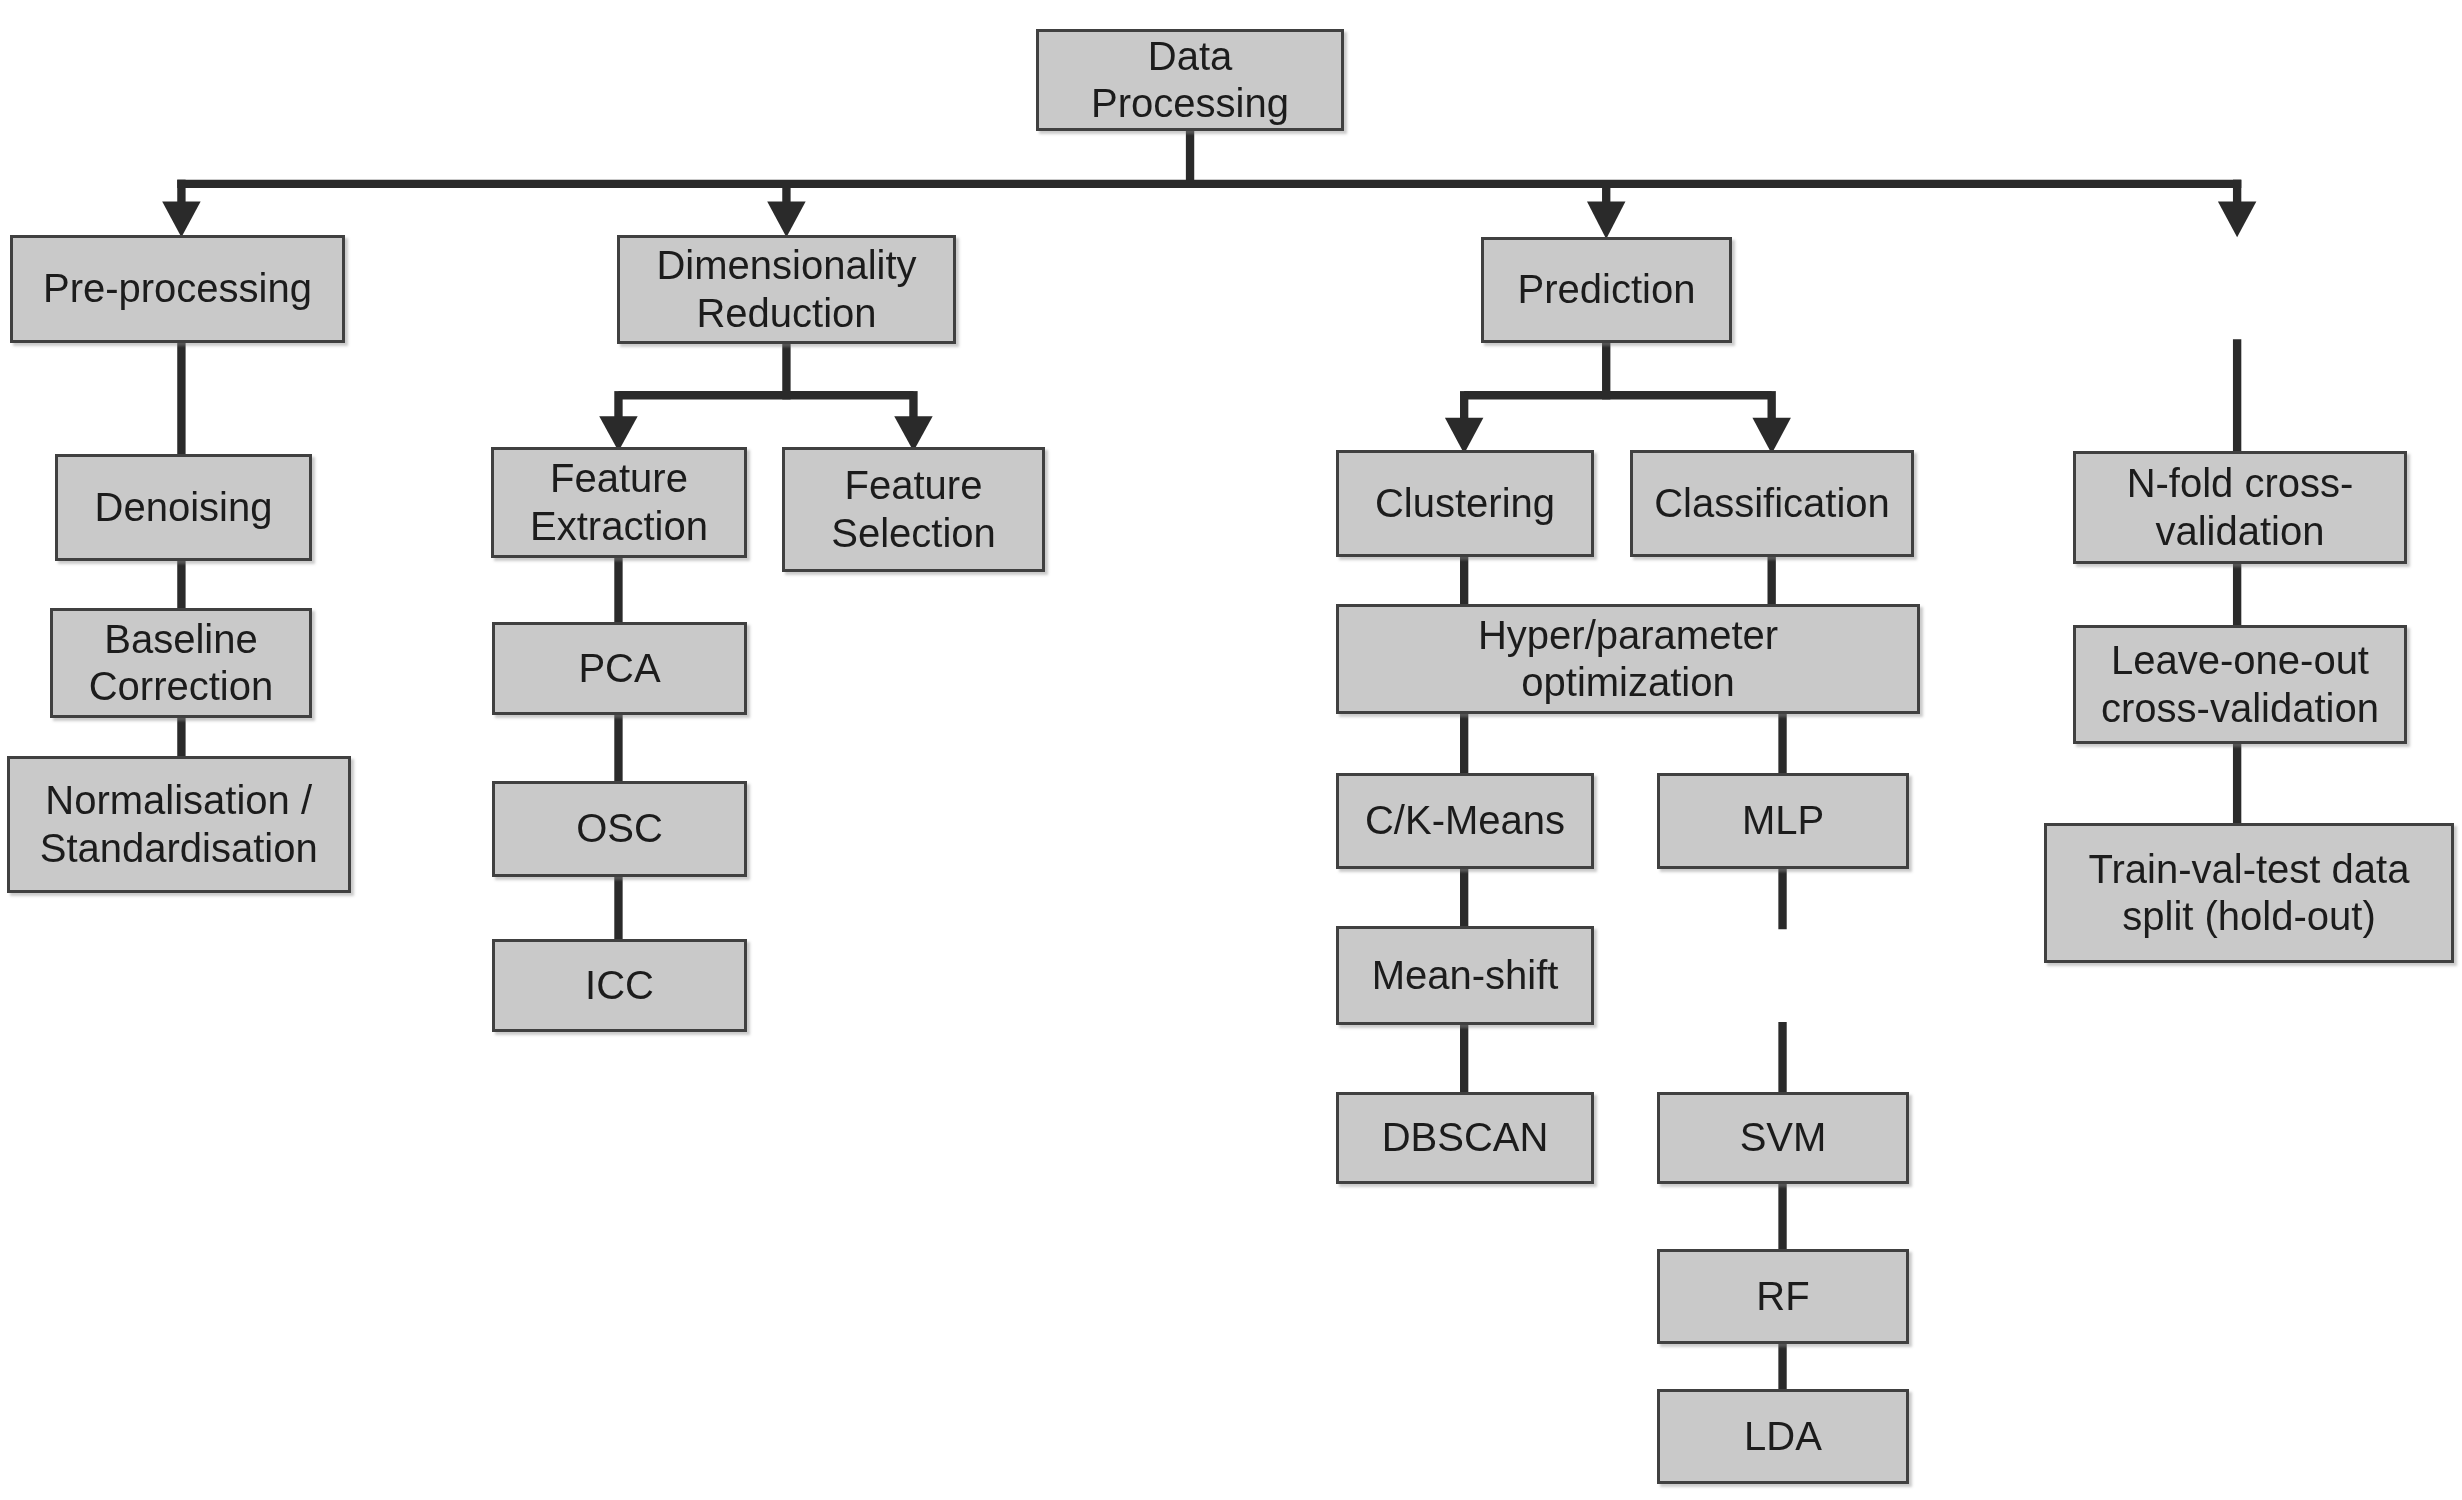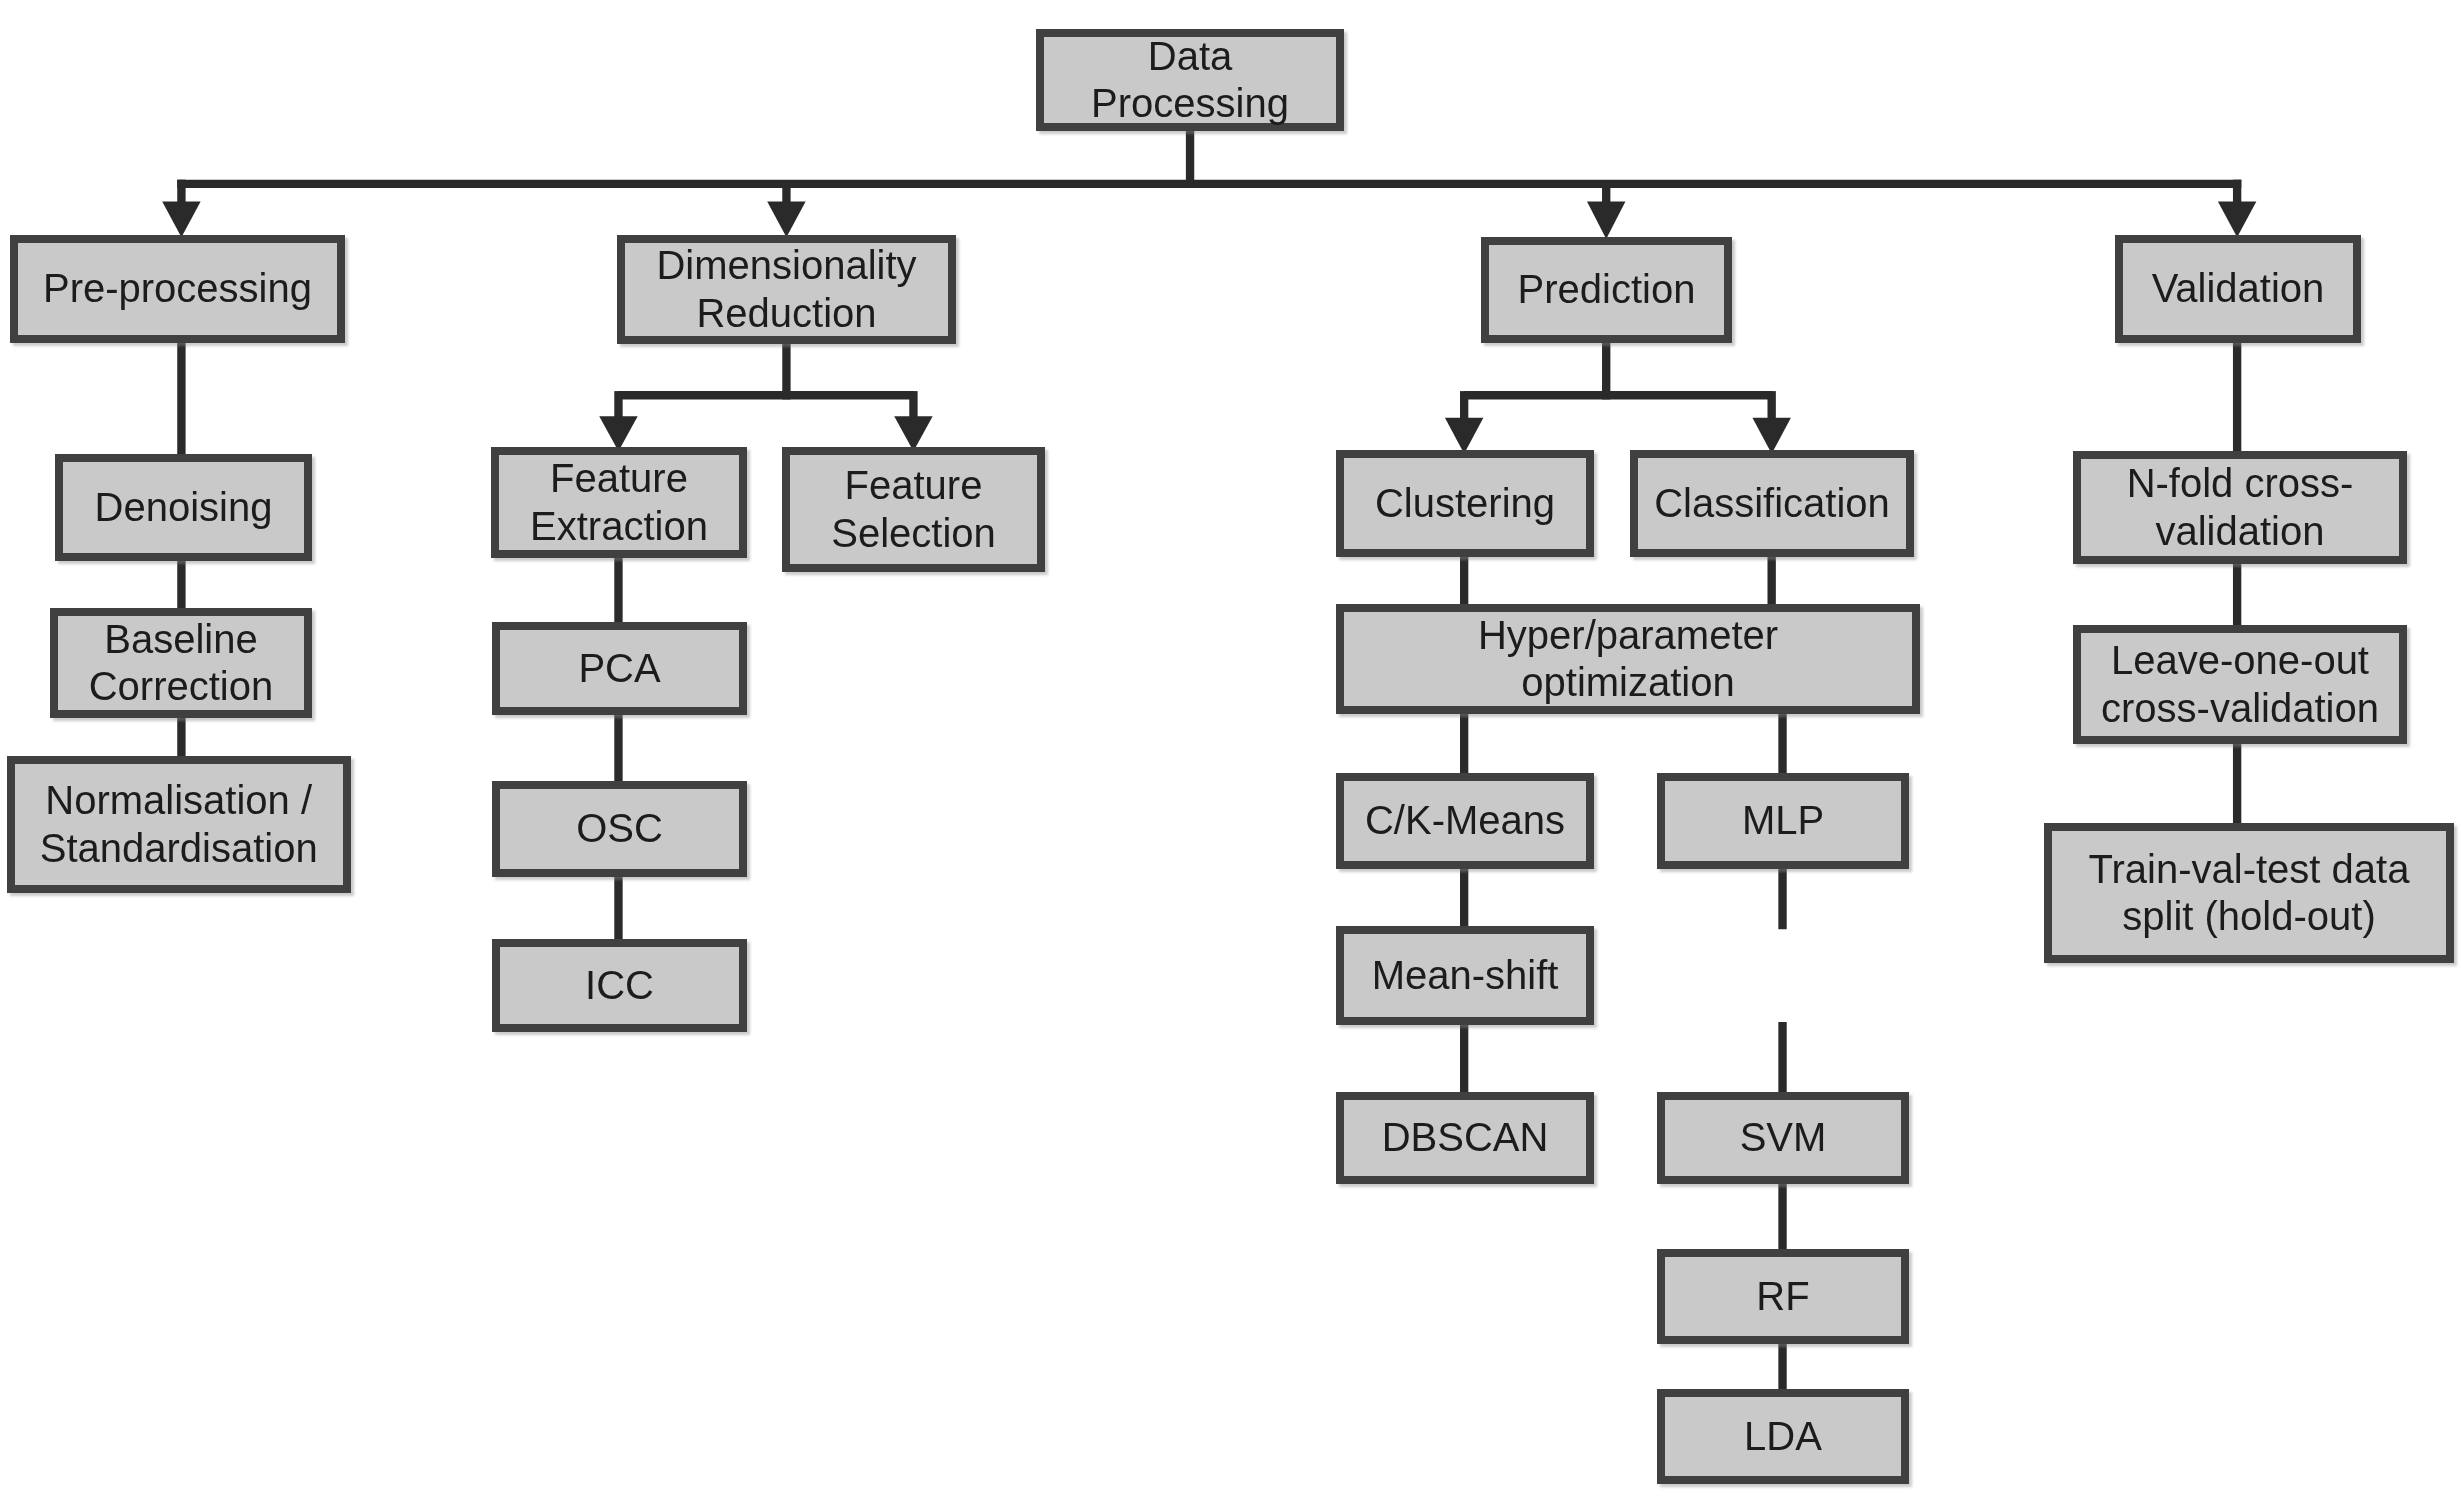--- a/index.html
+++ b/index.html
@@ -8,21 +8,21 @@
     width:2462px; height:1500px;
     background:#ffffff;
     font-family:"Liberation Sans", sans-serif;
     overflow:hidden;
   }
   #edges { position:absolute; left:0; top:0; width:2462px; height:1500px; }
   .node {
     position:absolute;
     box-sizing:border-box;
     background:#c9c9c9;
-    border:8px solid #404040;
+    border:3px solid #404040;
     box-shadow:3.3px 3.3px 2.5px rgba(140,140,140,0.45);
     display:flex; align-items:center; justify-content:center;
     text-align:center;
     color:#1c1c1c;
     font-size:40px; line-height:1.18;
   }
   .node span { display:block; padding:0 6.7px; }
   .node .narrow { max-width:384px;text-align:center; }
 </style>
 </head>
@@ -148,23 +148,20 @@
   <div class="node" style="left:1657px;top:1092px;width:252px;height:92px">
     <span>SVM</span>
   </div>
   <div class="node" style="left:1657px;top:1249px;width:252px;height:95px">
     <span>RF</span>
   </div>
   <div class="node" style="left:1657px;top:1389px;width:252px;height:95px">
     <span>LDA</span>
   </div>
 
-  <div class="node" style="left:2115px;top:235px;width:246px;height:108px">
-    <span>Validation</span>
-  </div>
   <div class="node" style="left:2073px;top:451px;width:334px;height:113px">
     <span>N-fold cross-validation</span>
   </div>
   <div class="node" style="left:2073px;top:625px;width:334px;height:119px">
     <span>Leave-one-out cross-validation</span>
   </div>
   <div class="node" style="left:2044px;top:823px;width:410px;height:140px">
     <span>Train-val-test data split (hold-out)</span>
   </div>
 

